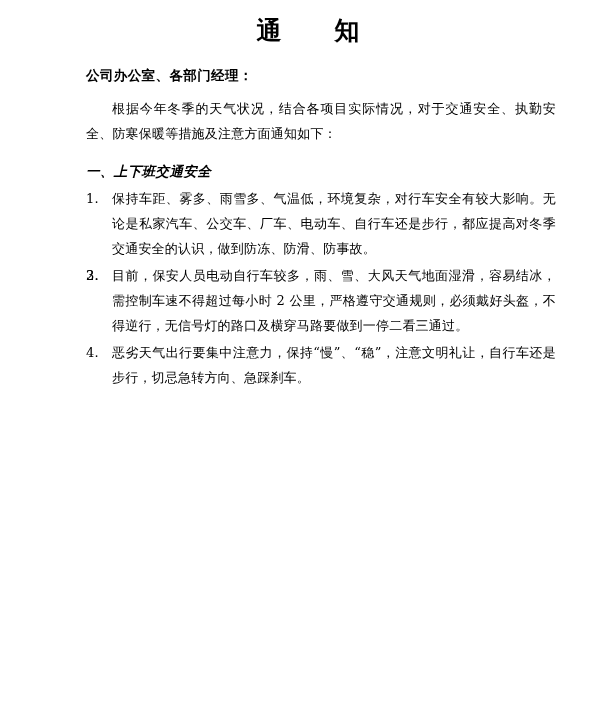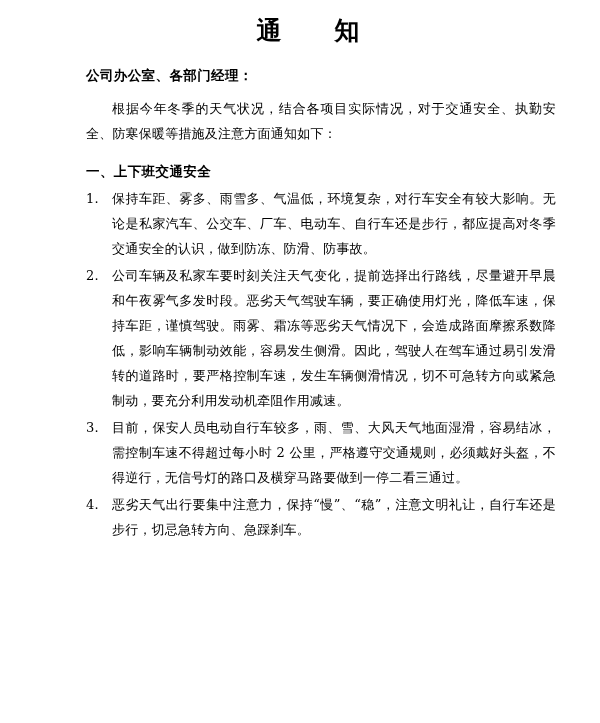--- a/index.html
+++ b/index.html
@@ -46,20 +46,21 @@
   }
   p.body-para.indent {
     text-indent: 26px;
   }
   .section-head {
     font-weight: bold;
     font-size: 13.5px;
     line-height: 25px;
     margin: 6px 0 2px 26px;
     letter-spacing: 0.4px;
+    font-style: italic;
   }
   ol.num-list {
     list-style: none;
     margin: 0;
     padding: 0;
   }
   ol.num-list > li {
     position: relative;
     font-size: 13px;
     line-height: 25px;
@@ -94,21 +95,20 @@
 
   <div class="section-head">一、上下班交通安全</div>
 
   <ol class="num-list">
     <li>
       <span class="num">1.</span>
       <span class="item-text">保持车距、雾多、雨雪多、气温低，环境复杂，对行车安全有较大影响。无论是私家汽车、公交车、厂车、电动车、自行车还是步行，都应提高对冬季交通安全的认识，做到防冻、防滑、防事故。</span>
     </li>
     <li>
       <span class="num">2.</span>
-      <span class="item-text">公司车辆及私家车要时刻关注天气变化，提前选择出行路线，尽量避开早晨和午夜雾气多发时段。恶劣天气驾驶车辆，要正确使用灯光，降低车速，保持车距，谨慎驾驶。雨雾、霜冻等恶劣天气情况下，会造成路面摩擦系数降低，影响车辆制动效能，容易发生侧滑。因此，驾驶人在驾车通过易引发滑转的道路时，要严格控制车速，发生车辆侧滑情况，切不可急转方向或紧急制动，要充分利用发动机牵阻作用减速。</span>
     </li>
     <li>
       <span class="num">3.</span>
       <span class="item-text">目前，保安人员电动自行车较多，雨、雪、大风天气地面湿滑，容易结冰，需控制车速不得超过每小时 2 公里，严格遵守交通规则，必须戴好头盔，不得逆行，无信号灯的路口及横穿马路要做到一停二看三通过。</span>
     </li>
     <li>
       <span class="num">4.</span>
       <span class="item-text">恶劣天气出行要集中注意力，保持“慢”、“稳”，注意文明礼让，自行车还是步行，切忌急转方向、急踩刹车。</span>
     </li>
   </ol>

